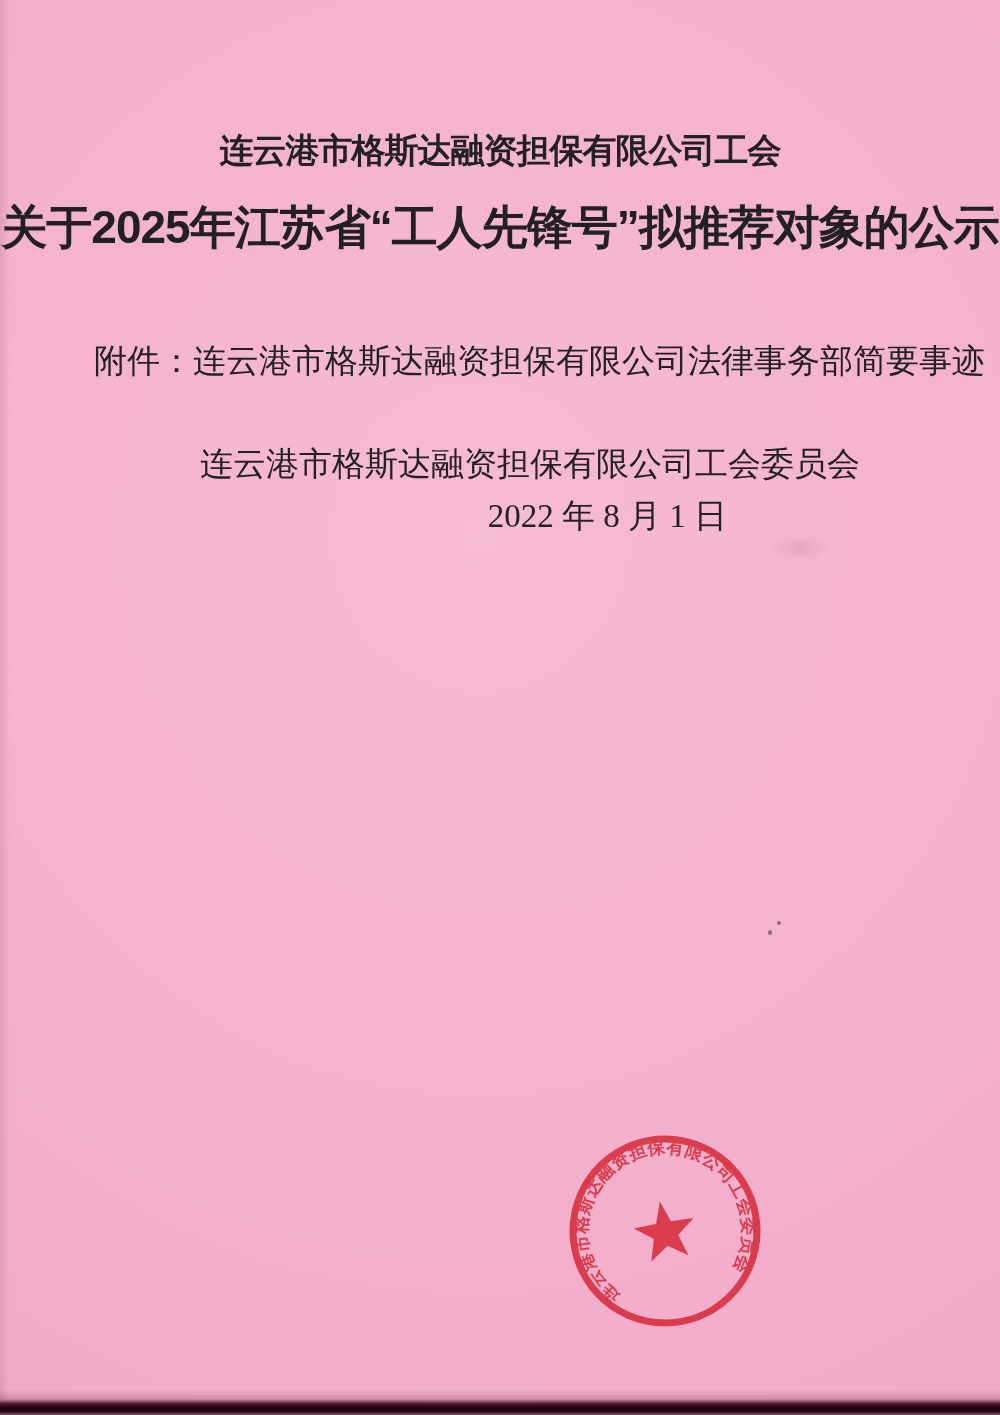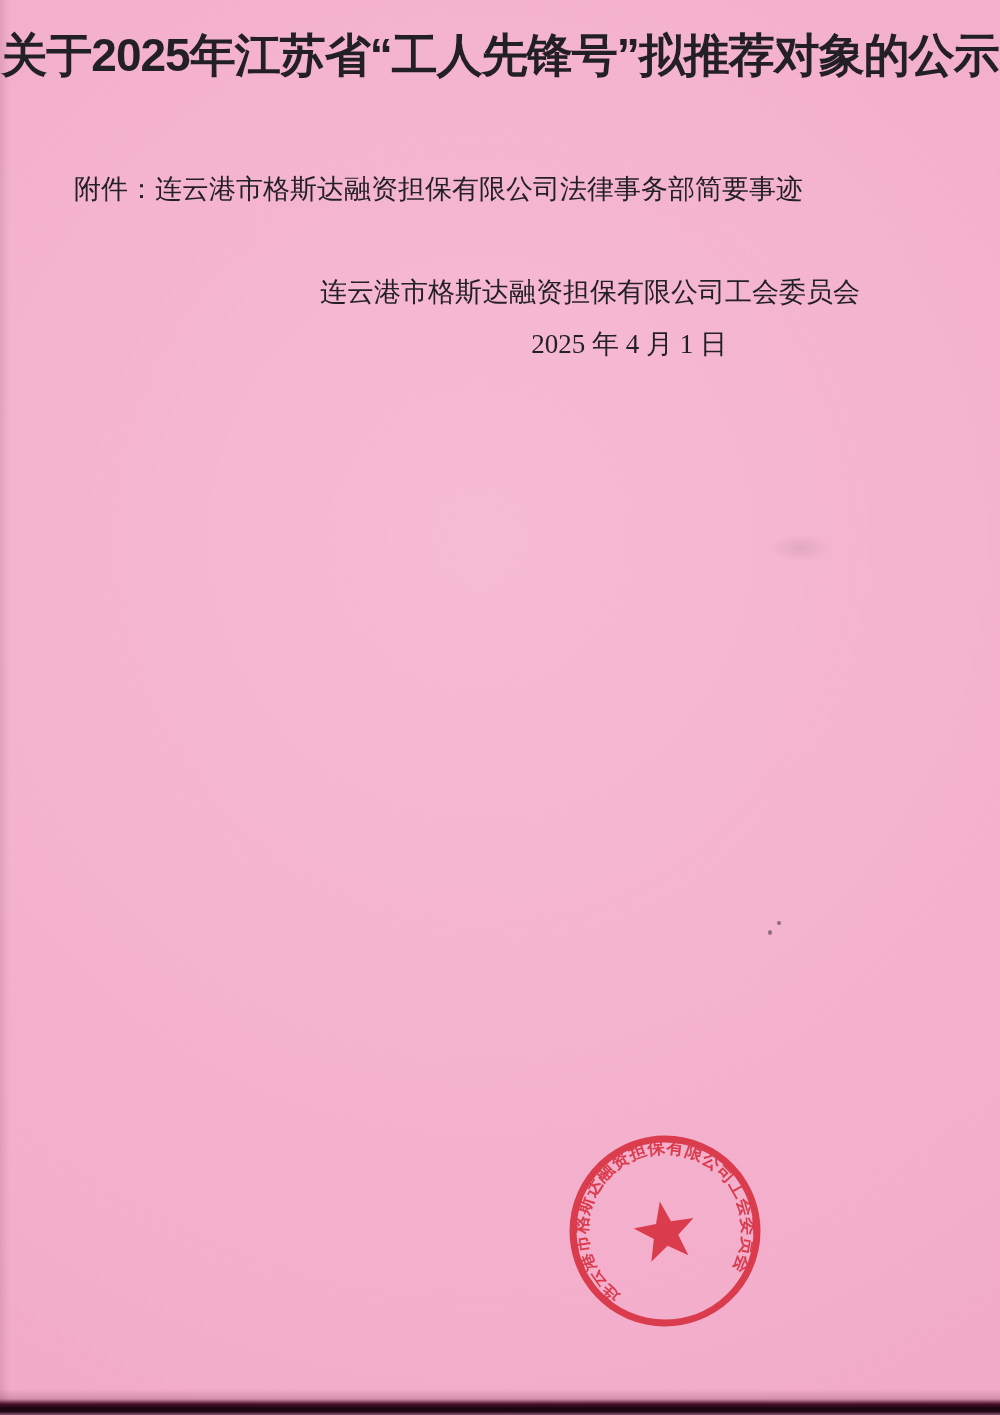--- a/index.html
+++ b/index.html
@@ -17,22 +17,22 @@
     margin:0;padding-top:128px;
     font-family:"Liberation Sans","DejaVu Sans",sans-serif;
     font-weight:bold;font-size:34px;line-height:44px;letter-spacing:-1px;
   }
   .title2{
     margin:33px 0 0 0;
     font-family:"Liberation Sans","DejaVu Sans",sans-serif;
     font-weight:bold;font-size:46px;line-height:44px;letter-spacing:-1px;
   }
   .body-text{
-    margin:86px 100px 0 74px;
-    font-size:27px;line-height:52.5px;
+    margin:86px 100px 0 94px;
+    font-size:33px;line-height:52.5px;
   }
   .line{white-space:nowrap;}
   .line.indent{text-indent:53px;}
   .attachment{margin-top:50px;white-space:nowrap;}
   .signature{margin-top:50px;text-align:right;padding-right:40px;white-space:nowrap;}
   .date-line{text-align:right;padding-right:173px;white-space:nowrap;}
   .seal{
     position:absolute;left:555px;top:1121px;width:220px;height:220px;
     transform:rotate(-10deg);
     color:var(--seal,#e2404a);
@@ -63,20 +63,21 @@
     position:absolute;left:0;top:0;bottom:0;width:10px;
     background:linear-gradient(90deg, rgba(90,30,55,.12), rgba(90,30,55,0));
   }
 </style>
 </head>
 <body>
 
 <div class="page">
 
   <div class="titles">
+    <h1 class="title1">连云港市格斯达融资担保有限公司工会</h1>
     <h1 class="title2">关于2025年江苏省“工人先锋号”拟推荐对象的公示</h1>
   </div>
 
   <div class="body-text">
     <div>
 
     <div class="line indent"></div>
         <div class="line"></div>
         <div class="line"></div>
         <div class="line"></div>
@@ -87,21 +88,21 @@
         <div class="line indent"></div>
         <div class="line"></div>
         <div class="line"></div>
         <div class="line indent"></div>
         <div class="line indent"></div>
       </div>
 
     <div class="attachment">附件：连云港市格斯达融资担保有限公司法律事务部简要事迹</div>
 
     <div class="signature">连云港市格斯达融资担保有限公司工会委员会</div>
-    <div class="date-line">2025 年 4 月 1 日</div>
+    <div class="date-line">2022 年 8 月 1 日</div>
   </div>
 
   <svg class="seal" viewBox="0 0 220 220" aria-hidden="true">
     <circle cx="110" cy="110" r="92" fill="none" stroke="currentColor" stroke-width="7"></circle>
     <path id="sealArc" d="M 54.8,165.2 A 78,78 0 1 1 165.2,165.2" fill="none"></path>
     <text>
       <textPath href="#sealArc" startOffset="0">连云港市格斯达融资担保有限公司工会委员会</textPath>
     </text>
     <path fill="currentColor" d="M110,80 L117.6,101.5 L140.4,102.1 L122.4,116 L128.8,137.9 L110,125 L91.2,137.9 L97.6,116 L79.6,102.1 L102.4,101.5 Z"></path>
   </svg>

